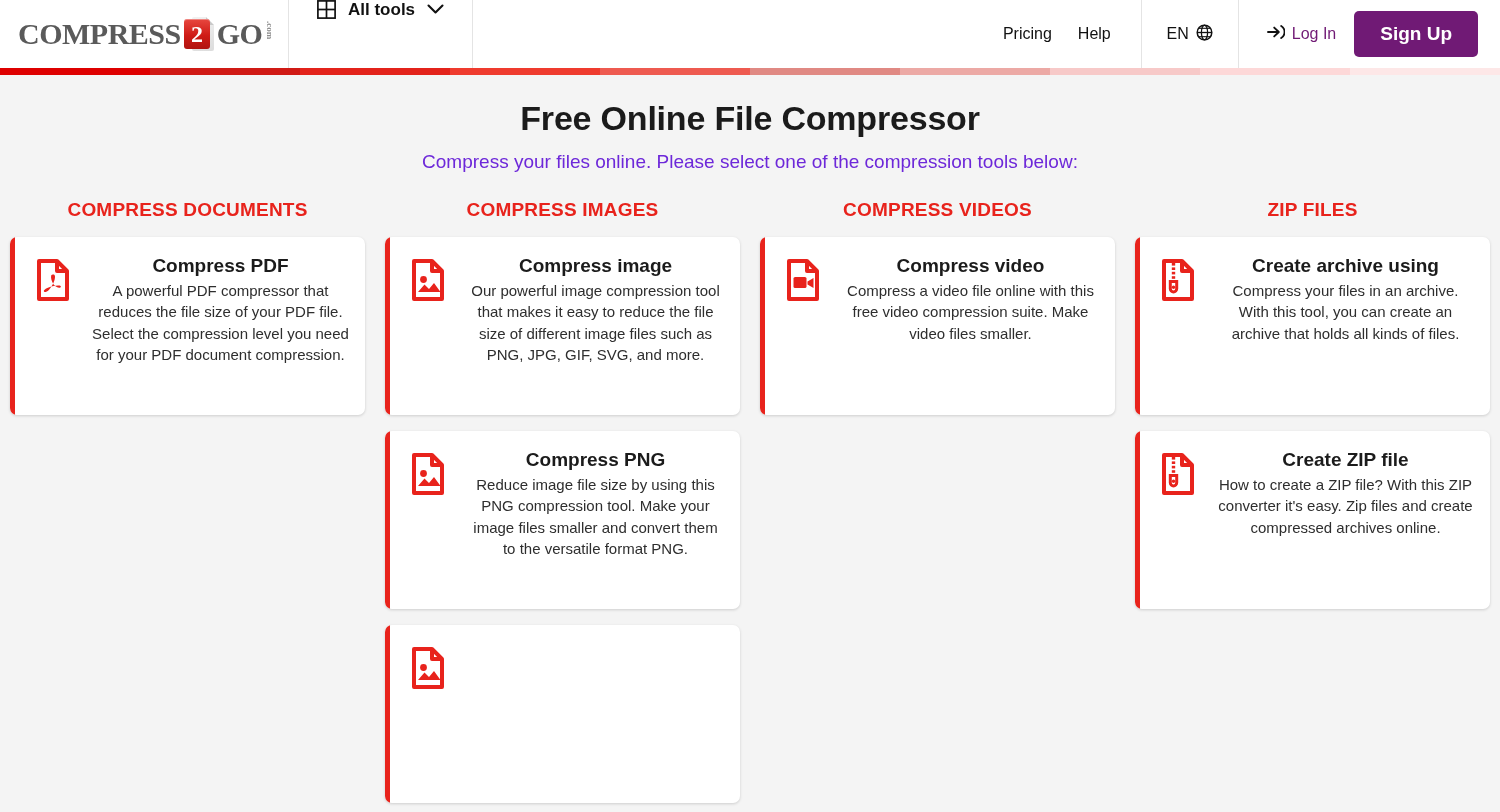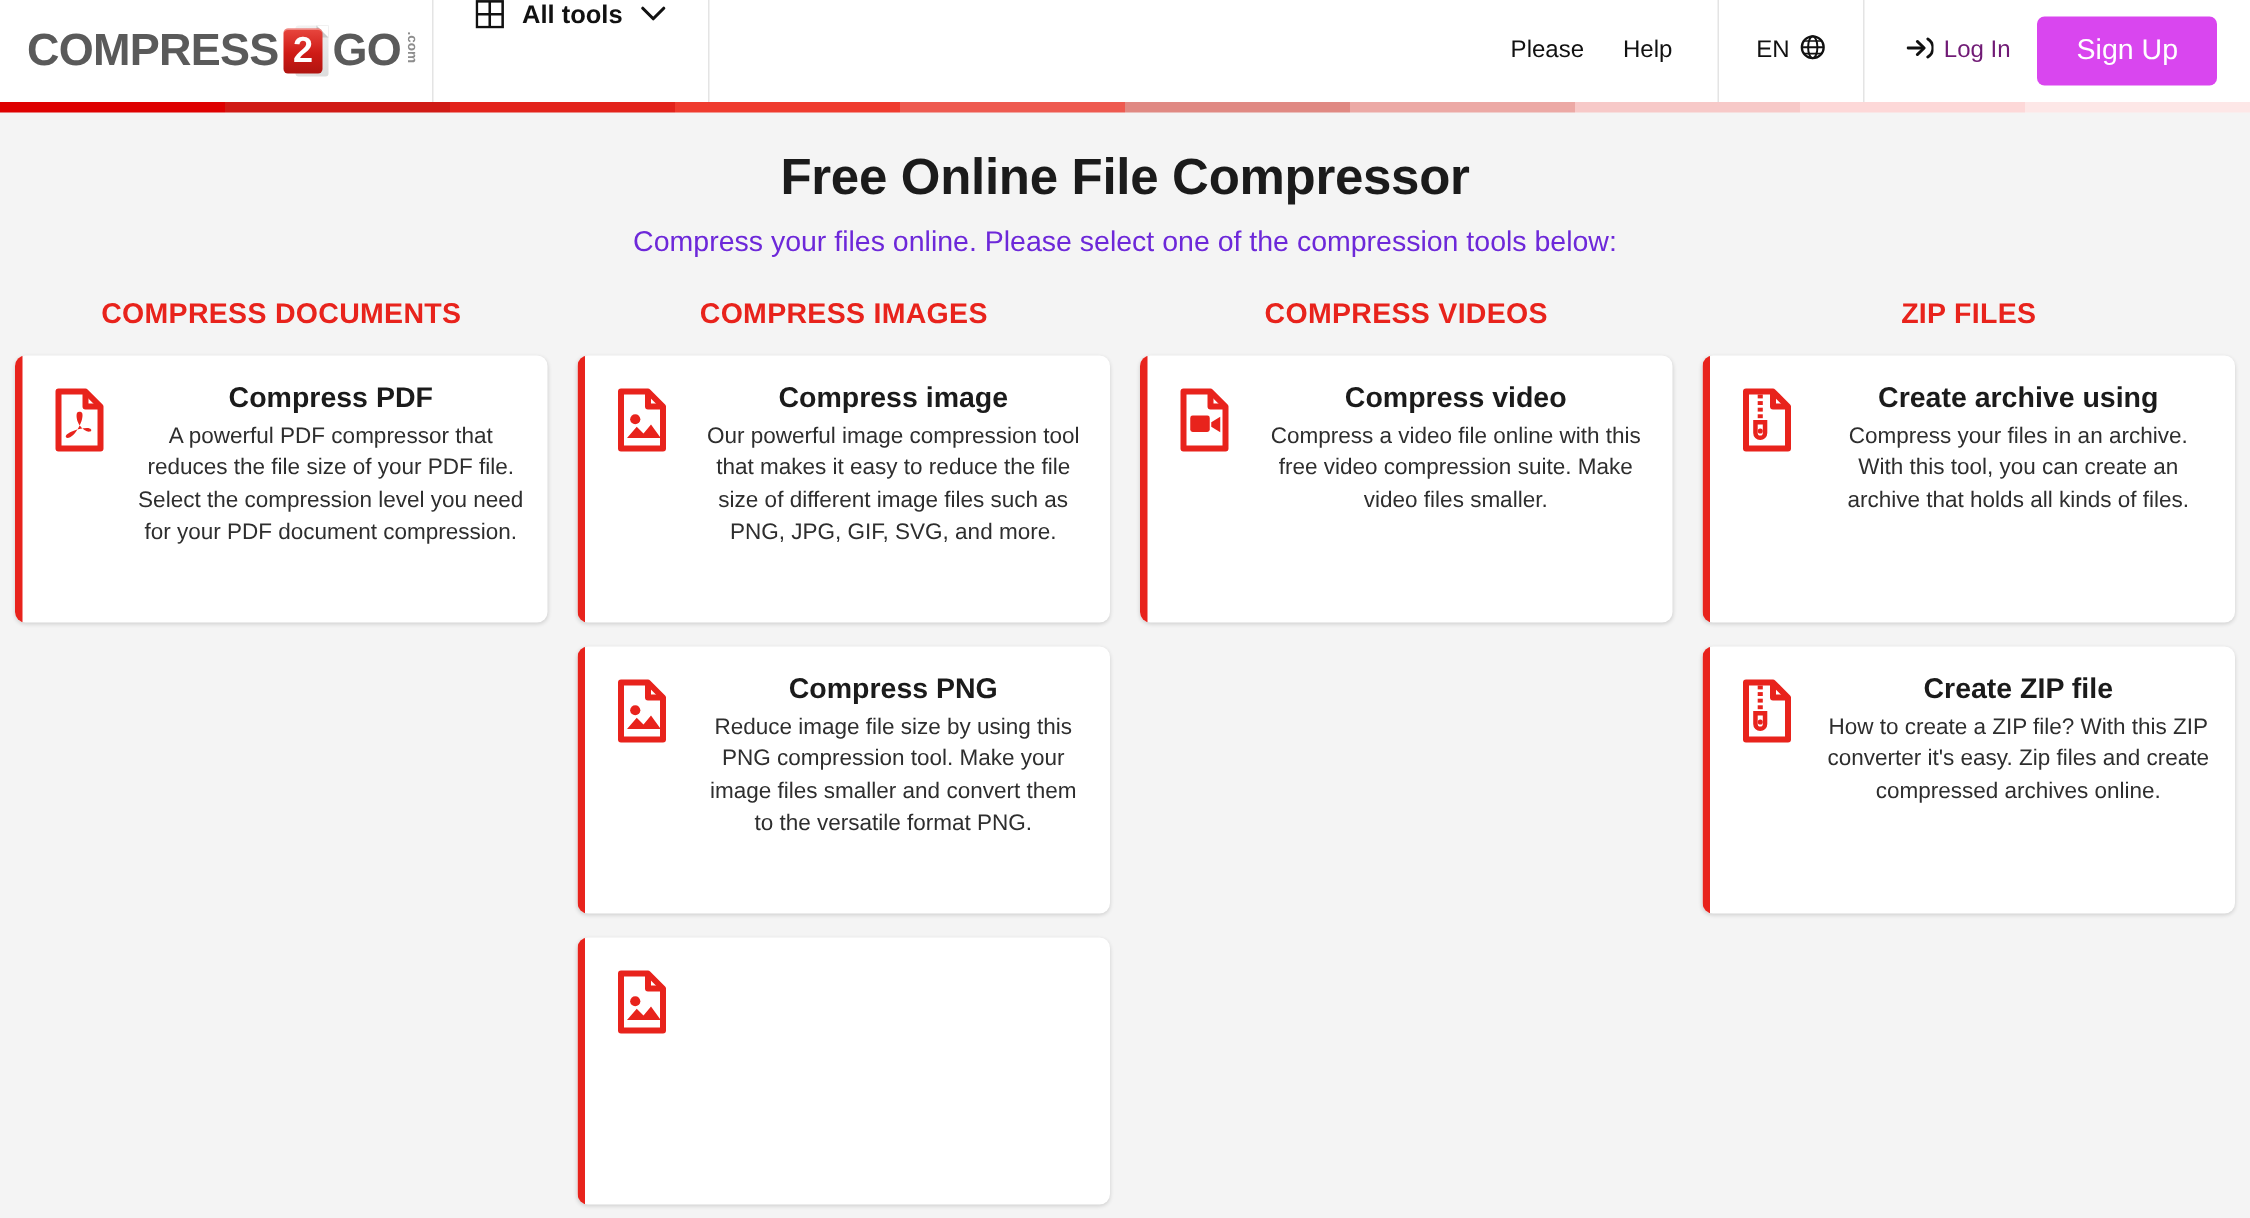--- a/index.html
+++ b/index.html
@@ -24,20 +24,21 @@
     display: flex;
     align-items: stretch;
   }
 
   .logo-zone {
     width: 288px;
     display: flex;
     align-items: center;
     padding-left: 18px;
     flex: 0 0 auto;
+    font-family: Liberation Serif, serif;
   }
 
   .logo {
     display: flex;
     align-items: center;
     font-weight: bold;
     font-size: 30px;
     letter-spacing: -0.5px;
     line-height: 1;
   }
@@ -155,24 +156,24 @@
     display: flex;
     align-items: center;
     gap: 7px;
     font-size: 16px;
     color: #701a75;
     text-decoration: none;
     cursor: pointer;
     white-space: nowrap;
   }
   .signup {
-    background: #d946ef;
+    background: #701a75;
     color: #fff;
     font-size: 19px;
-    font-weight: normal;
+    font-weight: bold;
     border: none;
     border-radius: 5px;
     padding: 12px 26px;
     cursor: pointer;
     font-family: "Liberation Sans", sans-serif;
     white-space: nowrap;
   }
 
   
   .strip {
@@ -294,21 +295,21 @@
         <polyline points="1.5,1.5 8.5,8.5 15.5,1.5" fill="none" stroke="#111" stroke-width="2.1" stroke-linecap="round" stroke-linejoin="round"></polyline>
       </svg>
     </span>
   </div>
 
   <div class="nav-divider"></div>
 
   <div class="nav-spacer"></div>
 
   <div class="nav-links">
-    <a href="#">Please</a>
+    <a href="#">Pricing</a>
     <a href="#">Help</a>
   </div>
 
   <div class="nav-divider"></div>
 
   <div class="lang">
     <span>EN</span>
     <span>
       <svg width="17" height="17" viewBox="0 0 17 17">
         <circle cx="8.5" cy="8.5" r="7.3" fill="none" stroke="#111" stroke-width="1.5"></circle>

